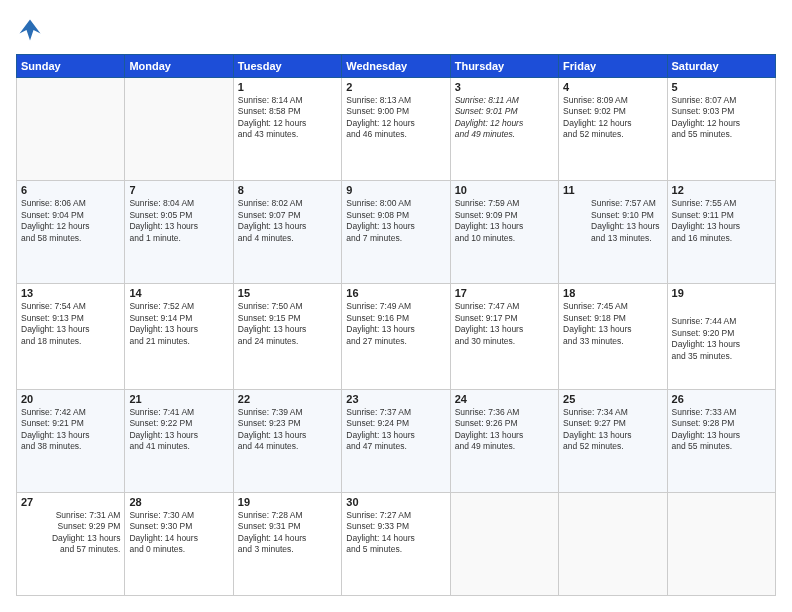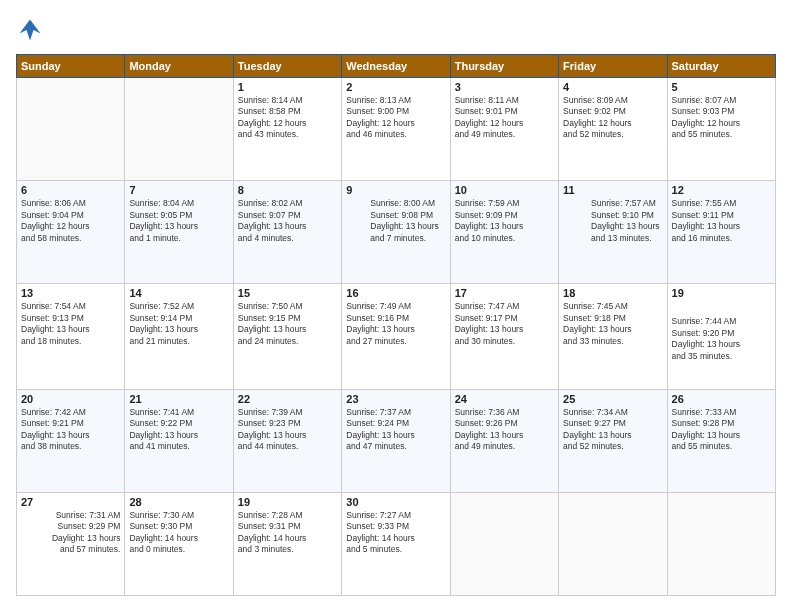--- a/index.html
+++ b/index.html
@@ -52,21 +52,21 @@
       color: #444;
     }
     .calendar {
       flex: 1;
       border: 1px solid #ccc;
       border-collapse: collapse;
       width: 100%;
       table-layout: fixed;
     }
     .calendar th {
-      background: #a16207;
+      background: #1d4ed8;
       color: white;
       font-size: 11px;
       font-weight: bold;
       padding: 5px 4px;
       text-align: left;
       border: 1px solid #1a5a9a;
     }
     .calendar td {
       border: 1px solid #ccc;
       vertical-align: top;
@@ -144,21 +144,21 @@
           </td>
           <td>
             <span class="day-number">2</span>
             <div class="day-info" style="white-space: pre-line;">Sunrise: 8:13 AM
 Sunset: 9:00 PM
 Daylight: 12 hours
 and 46 minutes.</div>
           </td>
           <td>
             <span class="day-number">3</span>
-            <div class="day-info" style="white-space: pre-line;">Sunrise: 8:11 AM
+            <div class="day-info" style="white-space: pre-line; font-style: italic;">Sunrise: 8:11 AM
 Sunset: 9:01 PM
 Daylight: 12 hours
 and 49 minutes.</div>
           </td>
           <td>
             <span class="day-number">4</span>
             <div class="day-info" style="white-space: pre-line;">Sunrise: 8:09 AM
 Sunset: 9:02 PM
 Daylight: 12 hours
 and 52 minutes.</div>
@@ -188,21 +188,21 @@
           </td>
           <td>
             <span class="day-number">8</span>
             <div class="day-info" style="white-space: pre-line;">Sunrise: 8:02 AM
 Sunset: 9:07 PM
 Daylight: 13 hours
 and 4 minutes.</div>
           </td>
           <td>
             <span class="day-number">9</span>
-            <div class="day-info" style="white-space: pre-line; margin-left: 24px;">Sunrise: 8:00 AM
+            <div class="day-info" style="white-space: pre-line;">Sunrise: 8:00 AM
 Sunset: 9:08 PM
 Daylight: 13 hours
 and 7 minutes.</div>
           </td>
           <td>
             <span class="day-number">10</span>
             <div class="day-info" style="white-space: pre-line;">Sunrise: 7:59 AM
 Sunset: 9:09 PM
 Daylight: 13 hours
 and 10 minutes.</div>

